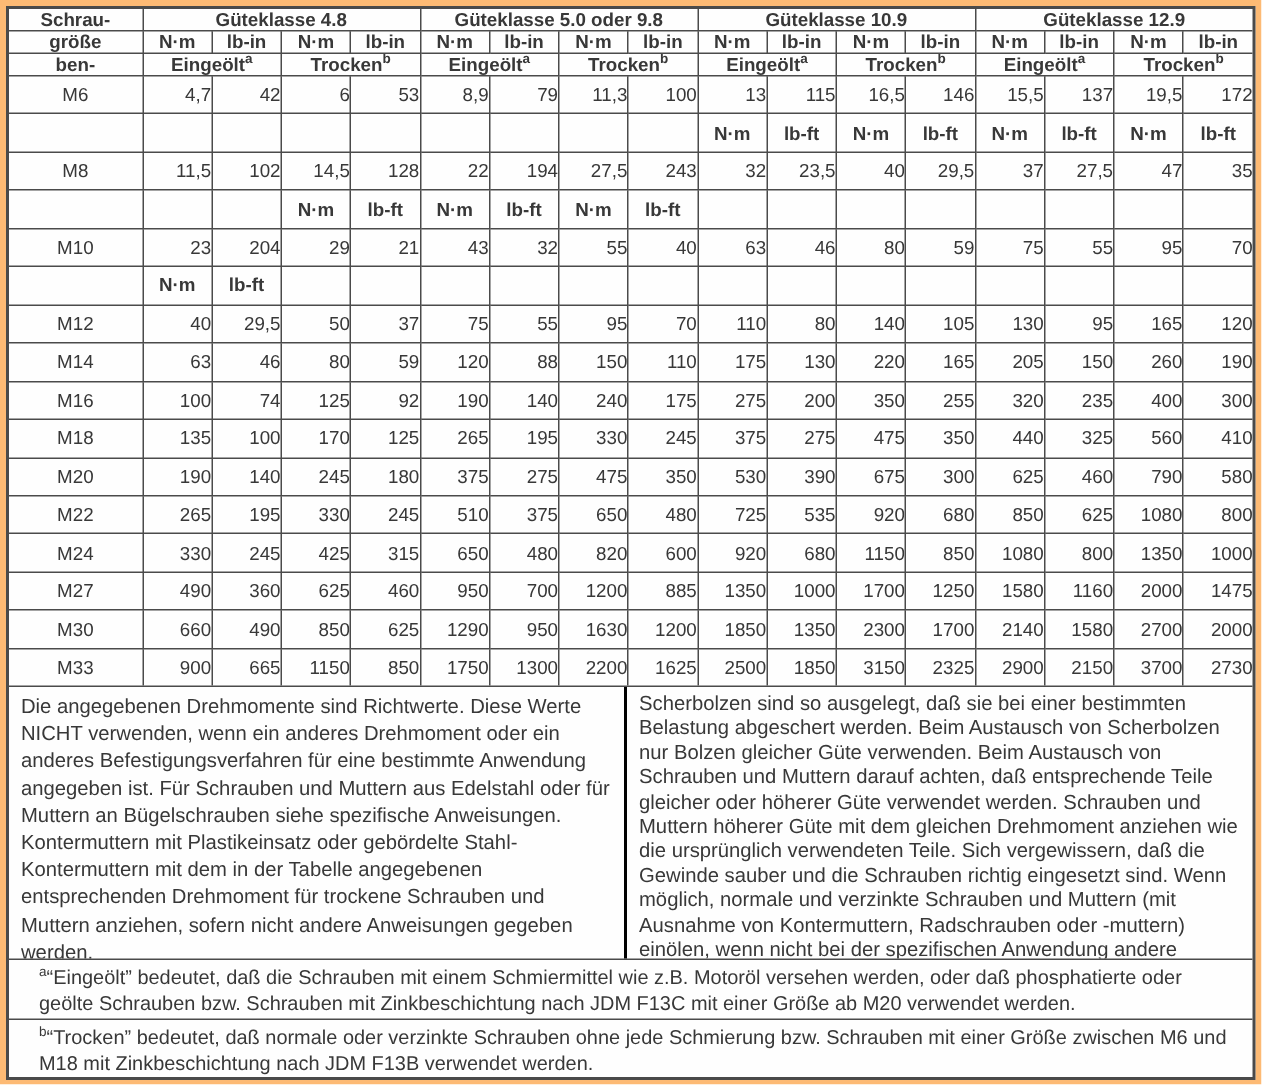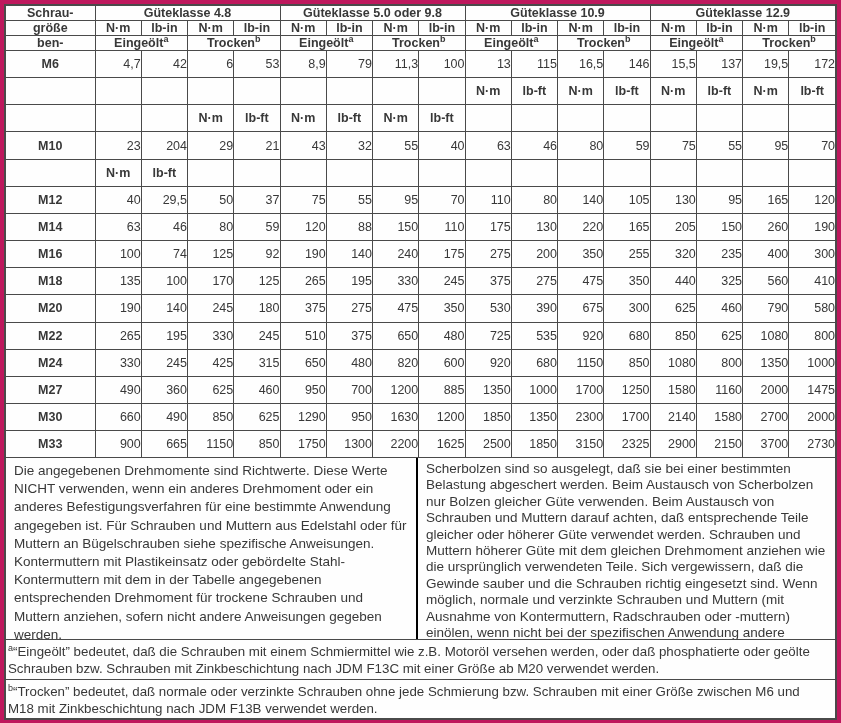--- a/index.html
+++ b/index.html
@@ -1,21 +1,21 @@
 <!DOCTYPE html>
 <html><head>
 <meta charset="utf-8">
 <style>
   * { box-sizing: border-box; }
   html, body { margin: 0; padding: 0; background: #ffffff; }
   .page {
     position: relative;
     width: 841px;
     height: 723px;
-    background: #be185d;
+    background: #fdba74;
     font-family: "Liberation Sans", sans-serif;
     color: #383838;
     overflow: hidden;
   }
   .frame {
     position: absolute;
     left: 4px; top: 4px;
     width: 833px;
     border: 2px solid #4a4a4a;
     background: #fefefe;
@@ -29,21 +29,21 @@
   }
   table.torque th, table.torque td {
     border: 1px solid #4a4a4a;
     font-size: 12.5px;
     padding: 0;
     vertical-align: middle;
     white-space: nowrap;
     overflow: hidden;
   }
   table.torque th { font-weight: bold; text-align: center; }
-  td.size { text-align: center; font-weight: bold; margin-left: 36px; }
+  td.size { text-align: center; font-weight: normal; margin-left: 36px; }
   td.val { text-align: right; padding-right: 9px; font-weight: normal; }
   td.unit { text-align: center; font-weight: bold; }
   sup { font-size: 9px; line-height: 0; }
   .notes {
     display: flex;
     height: 182px;
     border-top: 1px solid #4a4a4a;
   }
   .note {
     overflow: hidden;
@@ -55,21 +55,21 @@
     border-right: 2px solid #000000;
     line-height: 18.2px;
   }
   .note-right {
     flex: 1;
     line-height: 16.4px;
     padding-top: 3px;
   }
   .footnote {
     border-top: 1px solid #4a4a4a;
-    padding: 3px 8px 0 2px;
+    padding: 3px 8px 0 20px;
     font-size: 13.3px;
     line-height: 17.4px;
     overflow: hidden;
   }
   .footnote-a { height: 40px; }
   .footnote-b { height: 39px; }
 </style>
 </head>
 <body>
 
@@ -168,20 +168,39 @@
             <td class="unit">N·m</td>
             <td class="unit">lb-ft</td>
             <td class="unit">N·m</td>
             <td class="unit">lb-ft</td>
             <td class="unit">N·m</td>
             <td class="unit">lb-ft</td>
             <td class="unit">N·m</td>
             <td class="unit">lb-ft</td>
           </tr>
           <tr>
+            <td class="size">M8</td>
+            <td class="val">11,5</td>
+            <td class="val">102</td>
+            <td class="val">14,5</td>
+            <td class="val">128</td>
+            <td class="val">22</td>
+            <td class="val">194</td>
+            <td class="val">27,5</td>
+            <td class="val">243</td>
+            <td class="val">32</td>
+            <td class="val">23,5</td>
+            <td class="val">40</td>
+            <td class="val">29,5</td>
+            <td class="val">37</td>
+            <td class="val">27,5</td>
+            <td class="val">47</td>
+            <td class="val">35</td>
+          </tr>
+          <tr>
             <td class="size"></td>
             <td class="val"></td>
             <td class="val"></td>
             <td class="unit">N·m</td>
             <td class="unit">lb-ft</td>
             <td class="unit">N·m</td>
             <td class="unit">lb-ft</td>
             <td class="unit">N·m</td>
             <td class="unit">lb-ft</td>
             <td class="val"></td>

